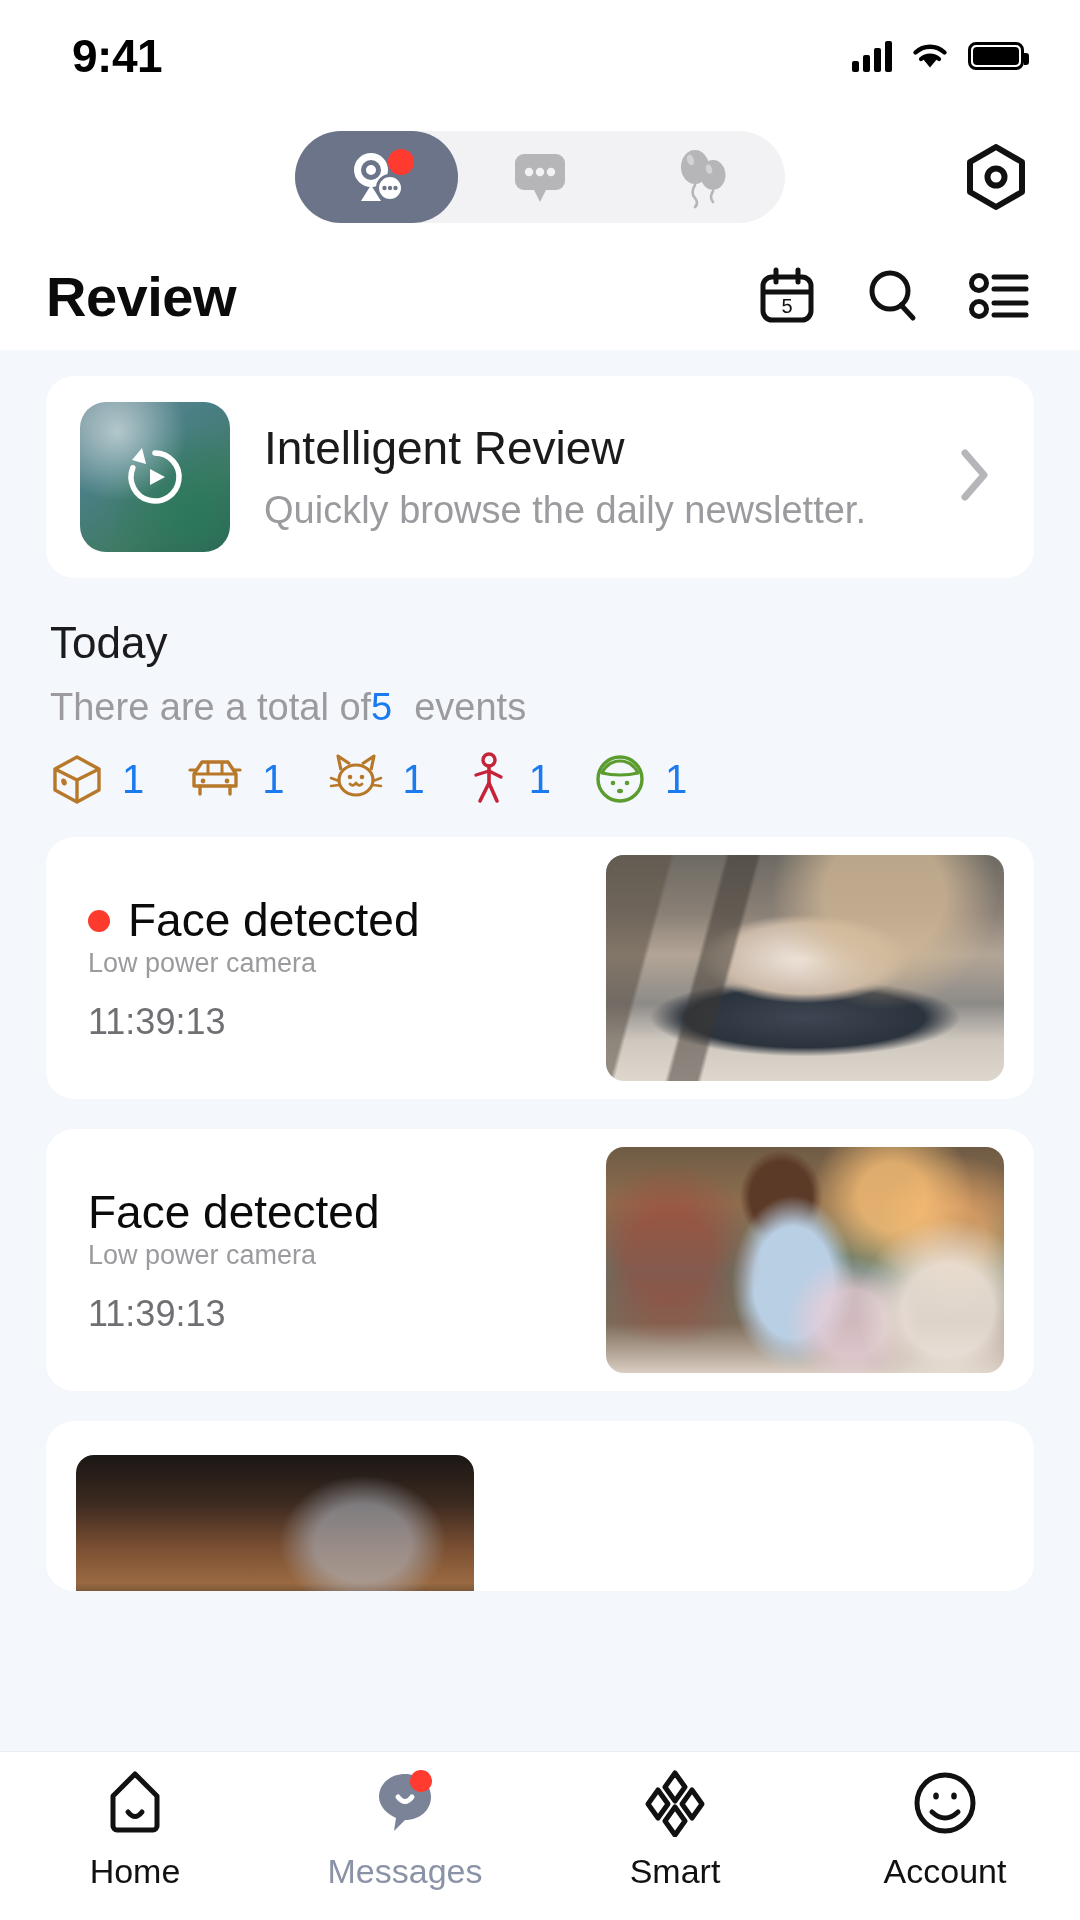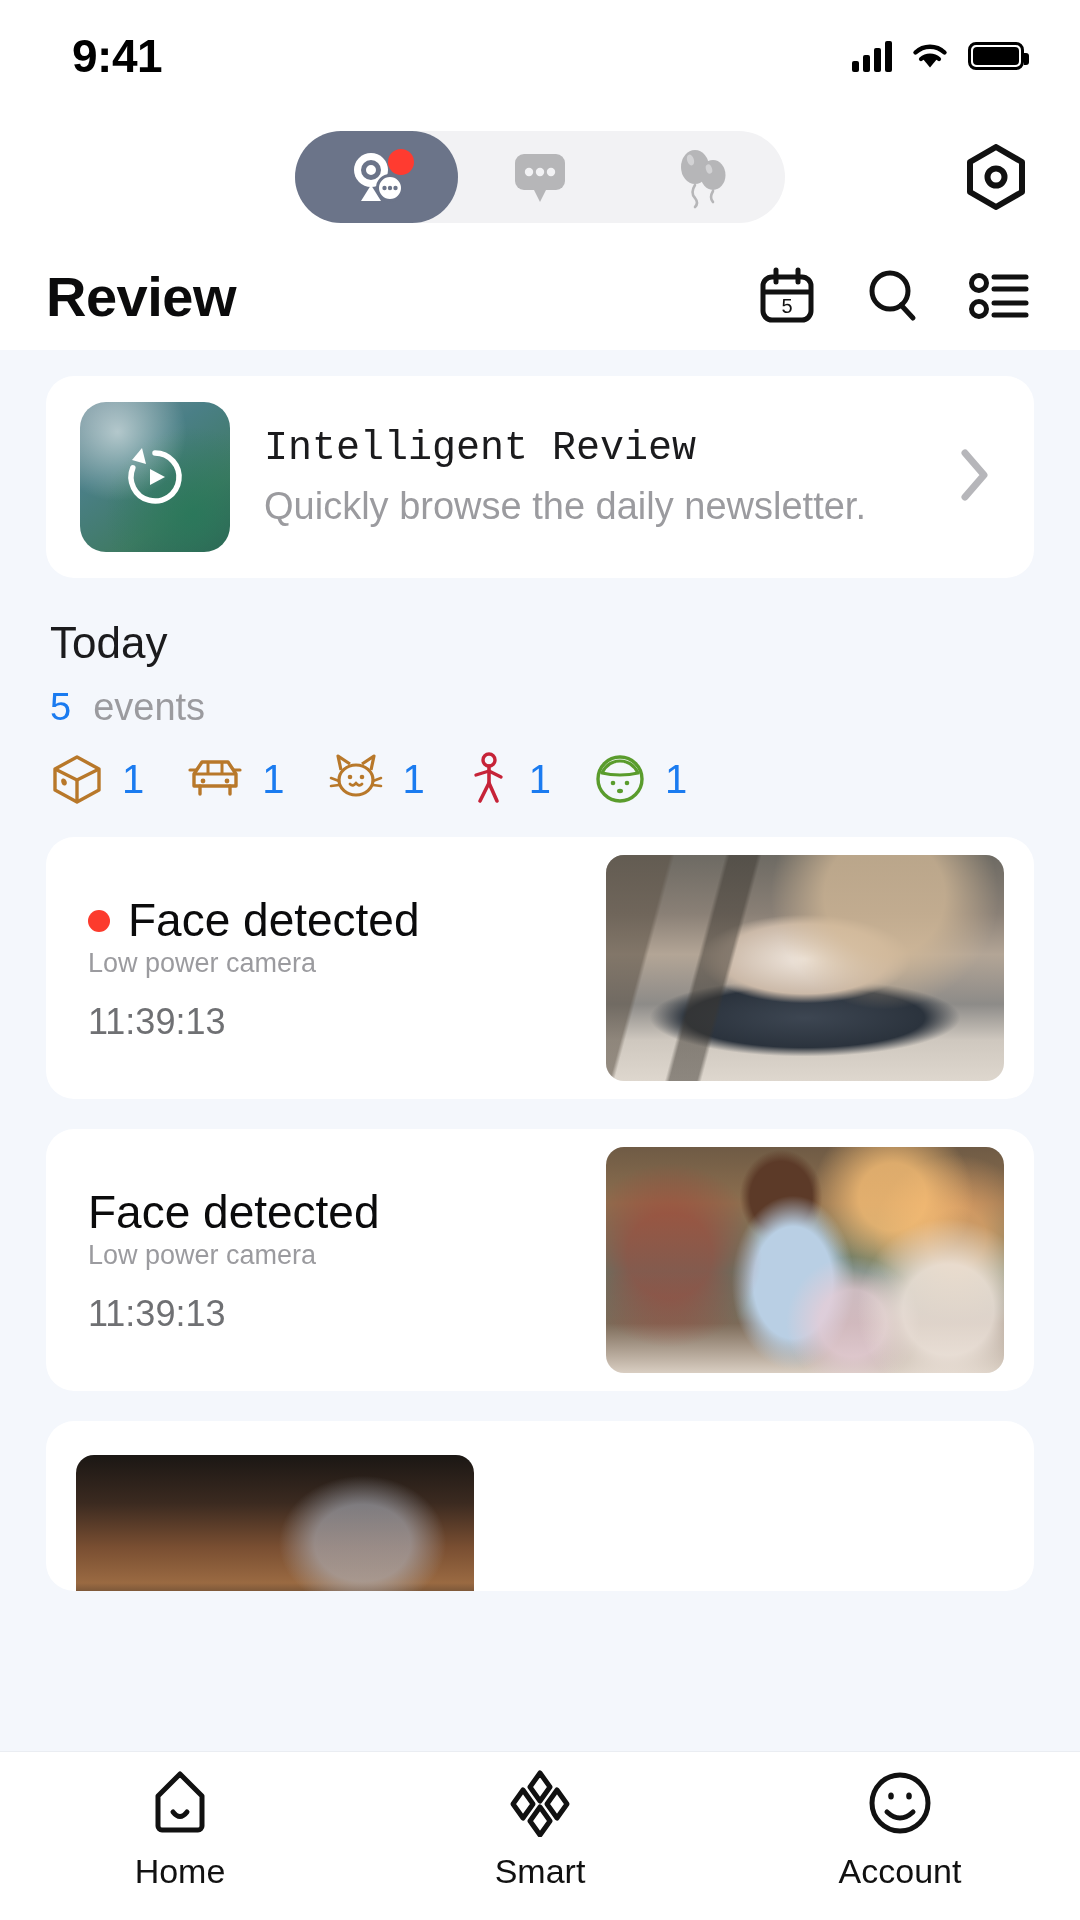--- a/index.html
+++ b/index.html
@@ -103,21 +103,21 @@
   .banner-thumb {
     width: 150px; height: 150px; border-radius: 26px; flex:0 0 150px;
     background:
       radial-gradient(circle at 25% 20%, rgba(255,255,255,.55) 0%, rgba(255,255,255,0) 42%),
       radial-gradient(circle at 75% 75%, rgba(40,120,90,.85) 0%, rgba(40,120,90,0) 55%),
       linear-gradient(145deg,#6f8e9a 0%, #4a7f86 35%, #3f7a63 70%, #2e5e52 100%);
     position:relative; display:flex; align-items:center; justify-content:center;
     filter: blur(0.2px);
   }
   .banner-text { flex:1 1 auto; min-width:0; }
-  .banner-title { font-size: 40px; color:#1b1b1d; line-height:1.25;font-family:Liberation Mono, monospace; }
+  .banner-title { font-size: 46px; color:#1b1b1d; line-height:1.25; }
   .banner-sub { font-size: 38px; color:#9b9b9f; margin-top: 9px; line-height:1.25; }
   .chev { flex:0 0 auto; padding-right: 8px; }
 
   
   .today-wrap { padding: 40px 50px 0 50px; }
   .today-title { font-size: 44px; color:#1b1b1d; }
   .today-sub {
     font-size: 38px; color:#9b9b9f; margin-top: 18px;
     display:flex; align-items:baseline;
   }
@@ -343,20 +343,21 @@
           <svg width="34" height="54" viewBox="0 0 34 54">
             <path d="M7 5 L26 27 L7 49" fill="none" stroke="#b6b6ba" stroke-width="7" stroke-linecap="round" stroke-linejoin="round"></path>
           </svg>
         </div>
       </div>
     </div>
 
     <div class="today-wrap">
       <div class="today-title">Today</div>
       <div class="today-sub">
+        <span>There are a total of</span>
         <span class="count">5</span>
         <span class="trail">events</span>
       </div>
 
       <div class="typerow">
 
         <div class="type">
           <svg width="54" height="54" viewBox="0 0 54 54">
             <path d="M27 5 L49 17 V38 L27 50 L5 38 V17 Z" fill="none" stroke="#b8782a" stroke-width="3.4" stroke-linejoin="round"></path>
             <path d="M5 17 L27 28 L49 17" fill="none" stroke="#b8782a" stroke-width="3.4" stroke-linejoin="round"></path>
@@ -454,20 +455,30 @@
     <div class="navitem">
       <div class="navicon">
         <svg width="62" height="66" viewBox="0 0 62 66">
           <path d="M31 4 L53 26 V56 a4 4 0 0 1 -4 4 H13 a4 4 0 0 1 -4 -4 V26 Z" fill="none" stroke="#111" stroke-width="5" stroke-linejoin="round"></path>
           <path d="M24 42 q7 9 14 0" fill="none" stroke="#111" stroke-width="5" stroke-linecap="round"></path>
         </svg>
       </div>
       <div class="navlabel">Home</div>
     </div>
 
+    <div class="navitem active">
+      <div class="navicon">
+        <svg width="66" height="68" viewBox="0 0 66 68">
+          <path d="M33 5 C48 5 59 15 59 28 C59 41 48 51 33 51 L22 62 L24 49 C15 45 7 37 7 28 C7 15 18 5 33 5 Z" fill="#7a8398"></path>
+          <path d="M26 28 q7 9 14 0" fill="none" stroke="#ffffff" stroke-width="5" stroke-linecap="round"></path>
+        </svg>
+        <span class="nav-badge"></span>
+      </div>
+      <div class="navlabel">Messages</div>
+    </div>
 
     <div class="navitem">
       <div class="navicon">
         <svg width="68" height="68" viewBox="0 0 68 68">
           <path d="M34 4 L44 18 L34 32 L24 18 Z" fill="none" stroke="#111" stroke-width="5" stroke-linejoin="round"></path>
           <path d="M17 21 L27 35 L17 49 L7 35 Z" fill="none" stroke="#111" stroke-width="5" stroke-linejoin="round"></path>
           <path d="M51 21 L61 35 L51 49 L41 35 Z" fill="none" stroke="#111" stroke-width="5" stroke-linejoin="round"></path>
           <path d="M34 38 L44 52 L34 66 L24 52 Z" fill="none" stroke="#111" stroke-width="5" stroke-linejoin="round"></path>
         </svg>
       </div>

